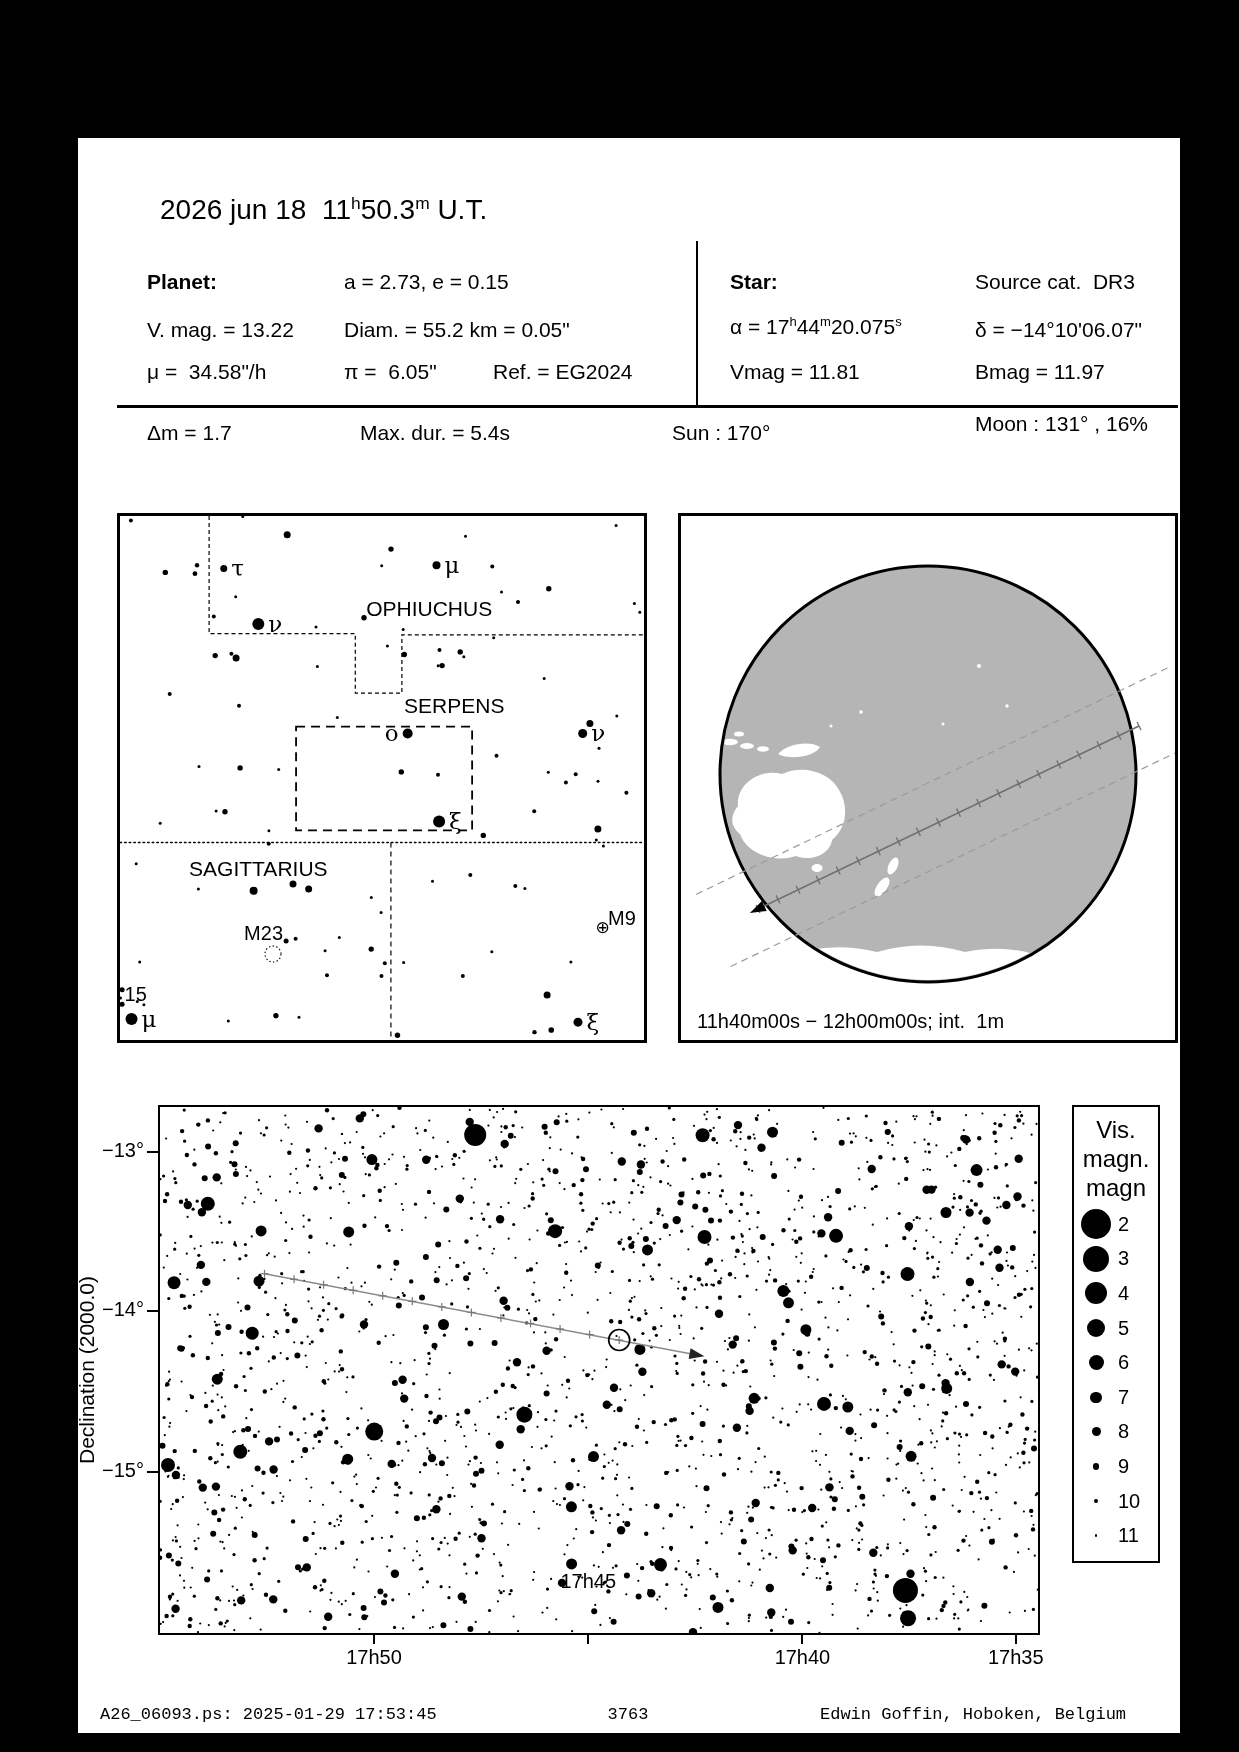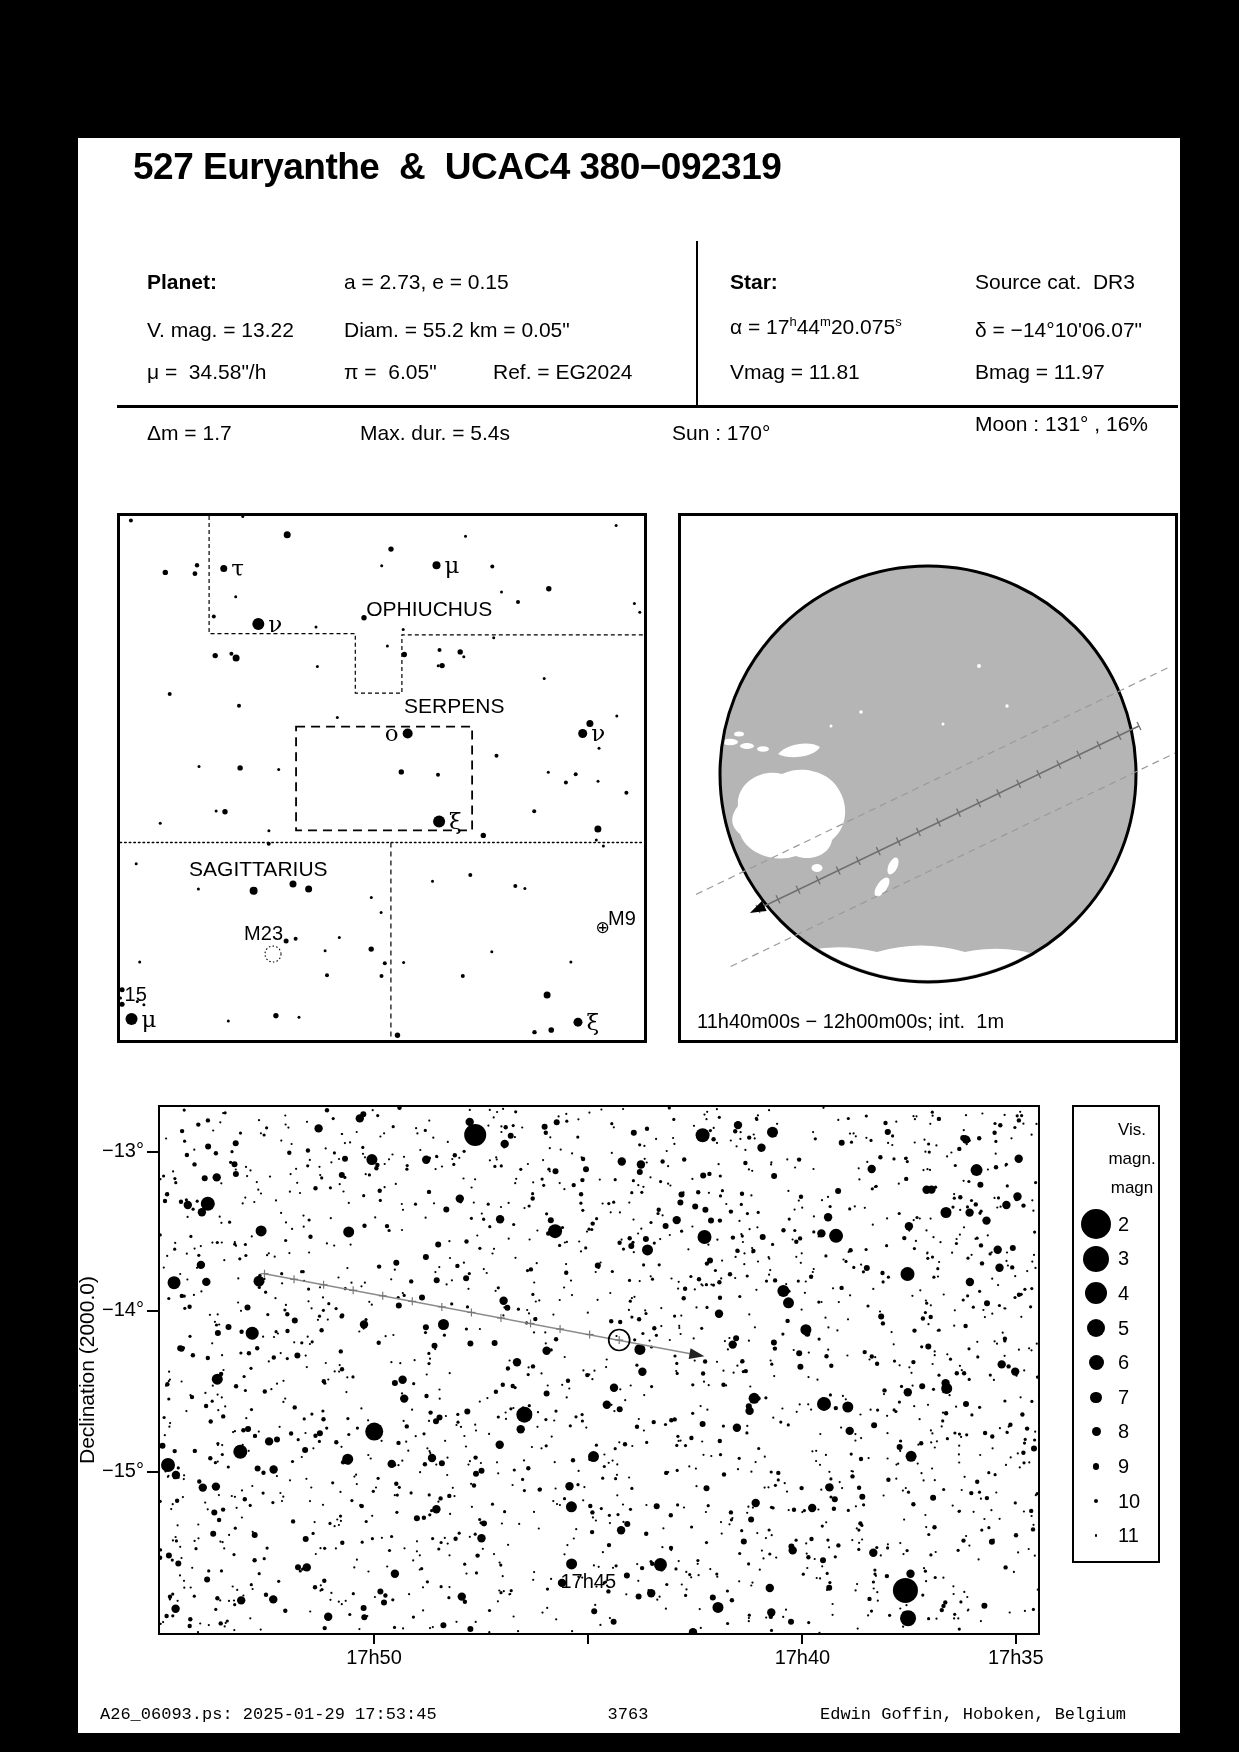--- a/index.html
+++ b/index.html
@@ -27,21 +27,21 @@
   #vdivider{position:absolute;left:618px;top:103px;width:2px;height:164px;background:#000}
   #sum-dm{left:69px;top:283px}
   #sum-maxdur{left:282px;top:283px}
   #sum-sun{left:594px;top:283px}
   #sum-moon{left:897px;top:274px}
   #finder-box{position:absolute;left:39px;top:375px;width:530px;height:530px;border:3px solid #000;box-sizing:border-box}
   #globe-box{position:absolute;left:600px;top:375px;width:500px;height:530px;border:3px solid #000;box-sizing:border-box}
   #globe-caption{left:16px;bottom:7px;font-size:20px}
   #main-box{position:absolute;left:80px;top:967px;width:882px;height:530px;border:2px solid #000;box-sizing:border-box}
   #legend-box{position:absolute;left:994px;top:967px;width:88px;height:458px;border:2px solid #000;box-sizing:border-box}
-  #legend-title{position:absolute;left:16px;top:8px;width:100%;text-align:center;font-size:17px;line-height:29px;color:#000}
+  #legend-title{position:absolute;left:0;top:8px;width:100%;text-align:center;font-size:24px;line-height:29px;color:#000}
   #legend-rows{position:absolute;left:0;top:100px;width:100%}
   .lrow{height:34.6px;display:flex;align-items:center}
   .ldotcell{width:44px;display:flex;justify-content:center;align-items:center}
   .ldot{background:#000;border-radius:50%}
   .llabel{font-size:20px;color:#000}
   #ytitle{position:absolute;left:-255px;top:1219px;width:530px;height:26px;text-align:center;font-size:21px;transform:rotate(-90deg);color:#000}
   #xtitle{position:absolute;left:271px;top:1543px;width:500px;text-align:center;font-size:21px;color:#000}
   .xtickmark{position:absolute;width:2px;height:9px;background:#000}
   .ytickmark{position:absolute;width:11px;height:2px;background:#000}
   .xticklabel{position:absolute;width:90px;text-align:center;font-size:20px;color:#000}
@@ -50,21 +50,21 @@
   #footer-left{left:22px;top:1567px}
   #footer-center{left:420px;top:1567px;width:260px;text-align:center}
   #footer-right{left:742px;top:1567px;width:336px;text-align:left}
   svg{position:absolute;left:0;top:0}
 </style>
 </head>
 <body>
 
 <div id="page">
 
-  <div class="t" id="title">527 Euryanthe  &amp;  UCAC4 380−092319</div>
+  <div class="t" id="subtitle"><span>2026 jun 18  11</span><sup>h</sup><span>50.3</span><sup>m</sup><span> U.T.</span></div>
 
   <div class="t row" id="planet-label">Planet:</div>
   <div class="t row" id="planet-orbit">a = 2.73, e = 0.15</div>
   <div class="t row" id="star-label">Star:</div>
   <div class="t row" id="star-source">Source cat.  DR3</div>
 
   <div class="t row" id="planet-vmag">V. mag. = 13.22</div>
   <div class="t row" id="planet-diam">Diam. = 55.2 km = 0.05"</div>
   <div class="t row" id="star-alpha"><span>α = 17</span><sup>h</sup><span>44</span><sup>m</sup><span>20.075</span><sup>s</sup></div>
   <div class="t row" id="star-delta">δ = −14°10'06.07"</div>

